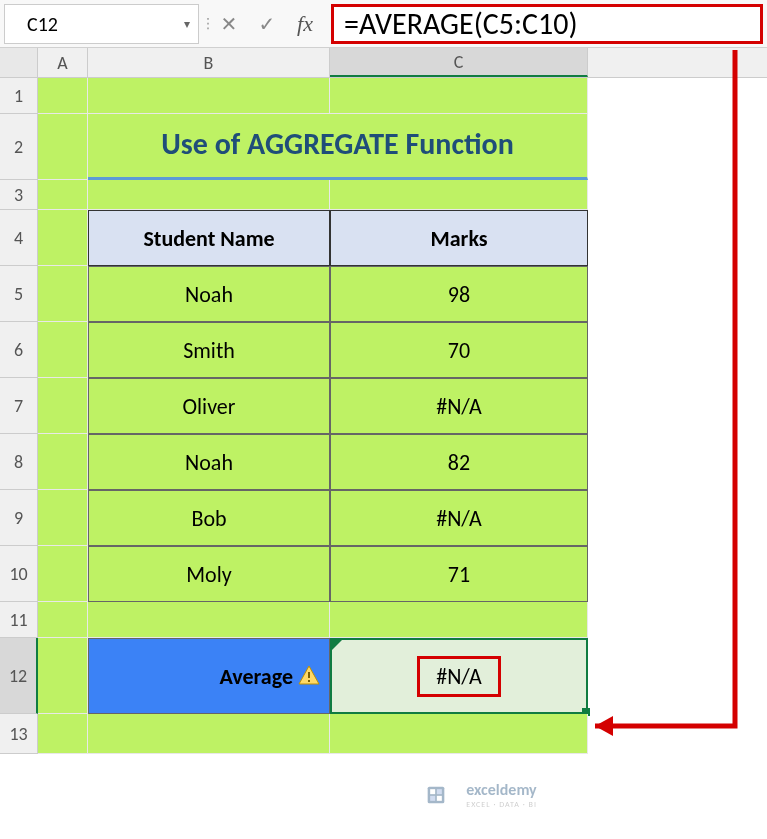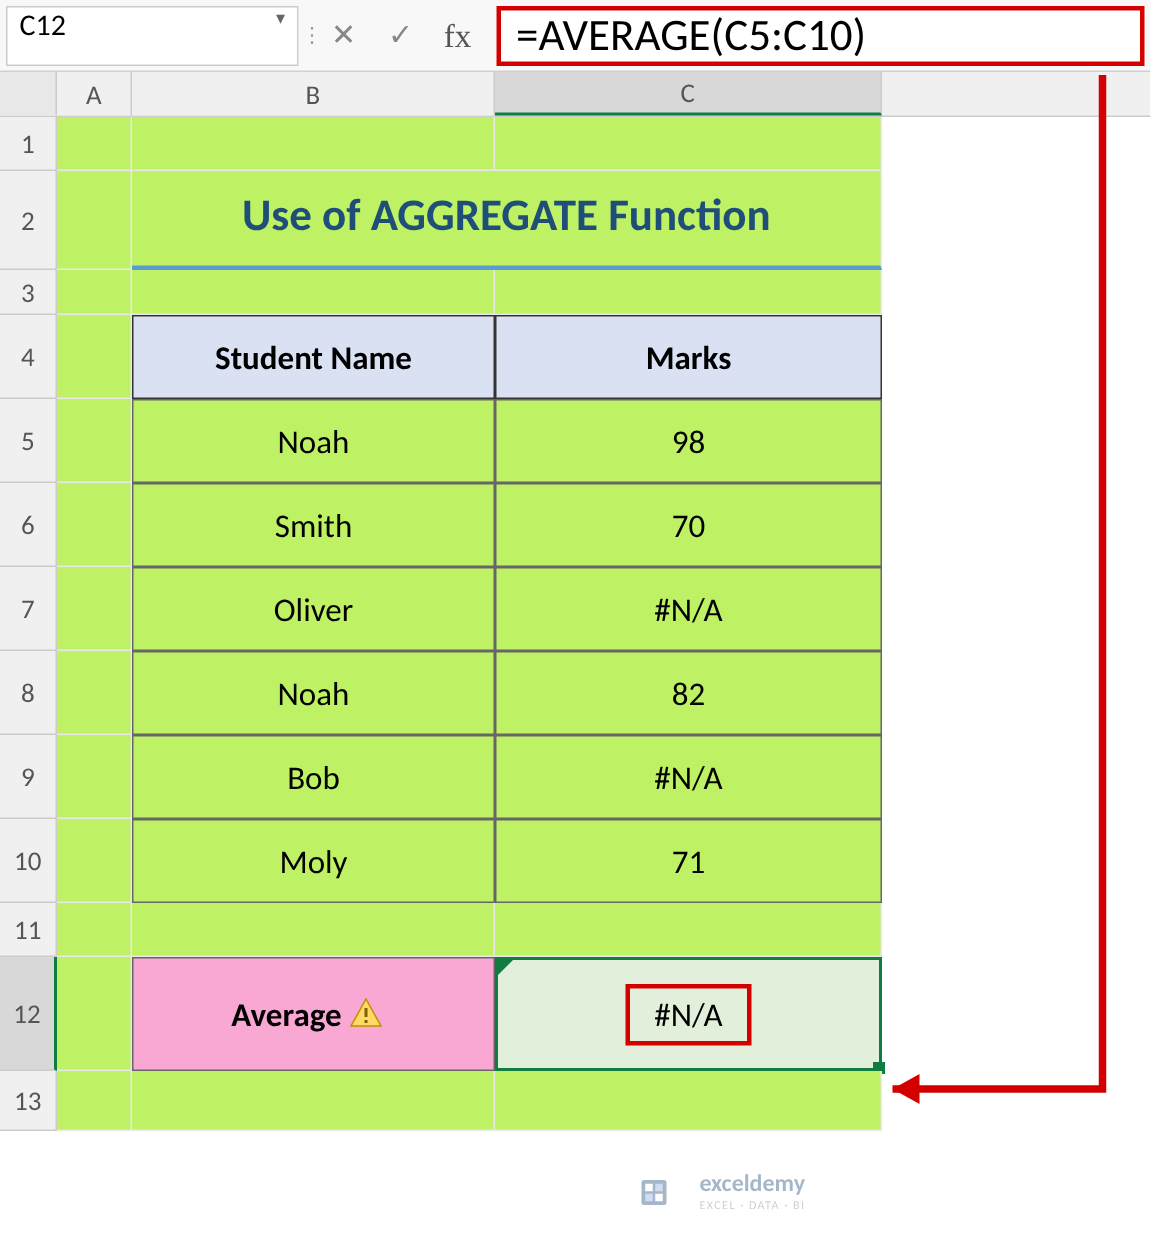--- a/index.html
+++ b/index.html
@@ -21,21 +21,22 @@
       background: #f8f8f8;
       padding: 4px;
       gap: 2px;
     }
     .name-box {
       width: 195px;
       height: 40px;
       background: #fff;
       border: 1px solid #ccc;
       display: flex;
-      padding: 0 8px;
+      align-items: center;
+      padding: 0 22px;
       font-size: 20px;
       position: relative;
     }
     .name-box-dropdown {
       position: absolute;
       right: 8px;
       color: #666;
       font-size: 12px;
     }
     .fb-divider {
@@ -48,20 +49,21 @@
       width: 36px;
       height: 36px;
       display: flex;
       align-items: center;
       justify-content: center;
       color: #888;
       font-size: 20px;
       cursor: pointer;
     }
     .fb-fx {
+      font-style: italic;
       font-family: 'Times New Roman', serif;
       color: #555;
       font-size: 22px;
     }
     .formula-input {
       flex: 1;
       height: 40px;
       background: #fff;
       border: 3px solid #d40000;
       display: flex;
@@ -161,23 +163,24 @@
       background: #d9e1f2;
       font-weight: bold;
       border: 1px solid #333 !important;
     }
     .tbl-cell {
       border: 1px solid #666 !important;
     }
     
     
     .avg-label {
-      background: #f9a8d4;
+      background: #3b82f6;
       font-weight: bold;
       border: 1px solid #666 !important;
+      justify-content: flex-end;
       padding-right: 8px;
       position: relative;
     }
     .warning-icon {
       width: 24px;
       height: 24px;
       margin-left: 4px;
     }
     .avg-value {
       background: #e2efda;

